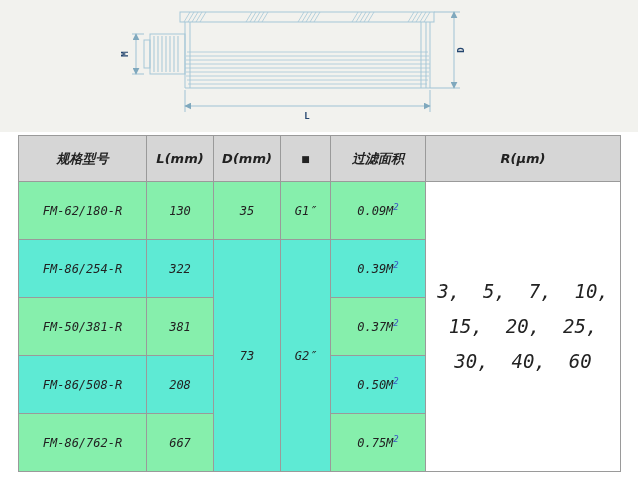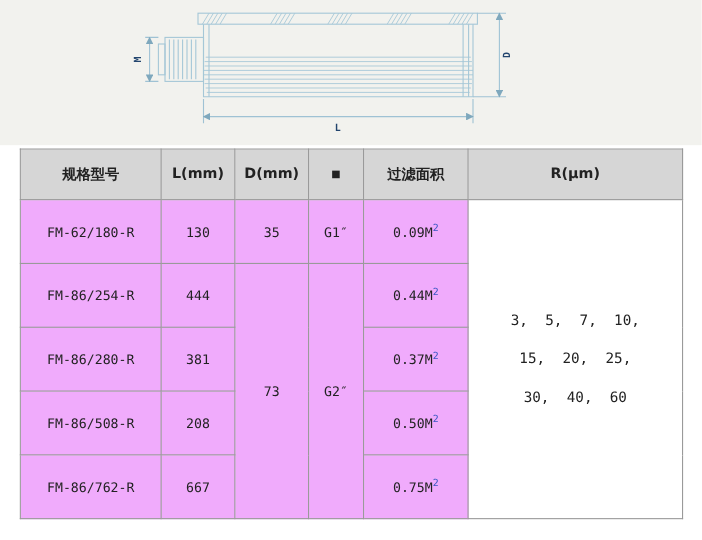--- a/index.html
+++ b/index.html
@@ -33,55 +33,56 @@
   .spec-table col.c-l     { width: 67px; }
   .spec-table col.c-d     { width: 67px; }
   .spec-table col.c-port  { width: 50px; }
   .spec-table col.c-area  { width: 95px; }
   .spec-table col.c-r     { width: 195px; }
   .spec-table th, .spec-table td {
     border: 1px solid #9a9a9a;
     text-align: center;
     vertical-align: middle;
     padding: 0;
+    font-style: italic;
   }
   .spec-table thead th {
     background: #d6d6d6;
     height: 45px;
     font-size: 13px;
     font-weight: bold;
     color: #222222;
   }
   .spec-table thead th.port-header {
     font-size: 9px;
   }
   .spec-table tbody td {
     height: 57px;
     font-size: 12px;
     color: #222222;
     font-family: "DejaVu Sans Mono", "Liberation Mono", monospace;
-    background: #f0abfc;
+    background: #86efac;
   }
   .spec-table tbody tr.alt td {
-    background: #f0abfc;
+    background: #5eead4;
   }
   .spec-table tbody td.merged,
   .spec-table tbody td.r-cell {
     background: #ffffff;
   }
   .spec-table sup {
     font-size: 9px;
     color: #3a57c4;
     vertical-align: super;
     line-height: 0;
   }
   .r-cell .r-line {
     white-space: pre;
     line-height: 35px;
-    font-size: 13px;
+    font-size: 19px;
   }
   svg text.dim-label {
     font-family: "DejaVu Sans Mono", monospace;
     font-size: 9px;
     font-weight: bold;
     fill: #23456e;
   }
 </style>
 </head>
 <body>
@@ -189,27 +190,27 @@
         <td>G1″</td>
         <td><span>0.09M</span><sup>2</sup></td>
         <td class="r-cell" rowspan="5">
           <div class="r-line">3,  5,  7,  10,</div>
           <div class="r-line">15,  20,  25,</div>
           <div class="r-line">30,  40,  60</div>
         </td>
       </tr>
       <tr class="alt">
         <td>FM-86/254-R</td>
-        <td>444</td>
+        <td>322</td>
         <td class="merged" rowspan="4">73</td>
         <td class="merged" rowspan="4">G2″</td>
-        <td><span>0.44M</span><sup>2</sup></td>
-      </tr>
-      <tr>
-        <td>FM-86/280-R</td>
+        <td><span>0.39M</span><sup>2</sup></td>
+      </tr>
+      <tr>
+        <td>FM-50/381-R</td>
         <td>381</td>
         <td><span>0.37M</span><sup>2</sup></td>
       </tr>
       <tr class="alt">
         <td>FM-86/508-R</td>
         <td>208</td>
         <td><span>0.50M</span><sup>2</sup></td>
       </tr>
       <tr>
         <td>FM-86/762-R</td>

